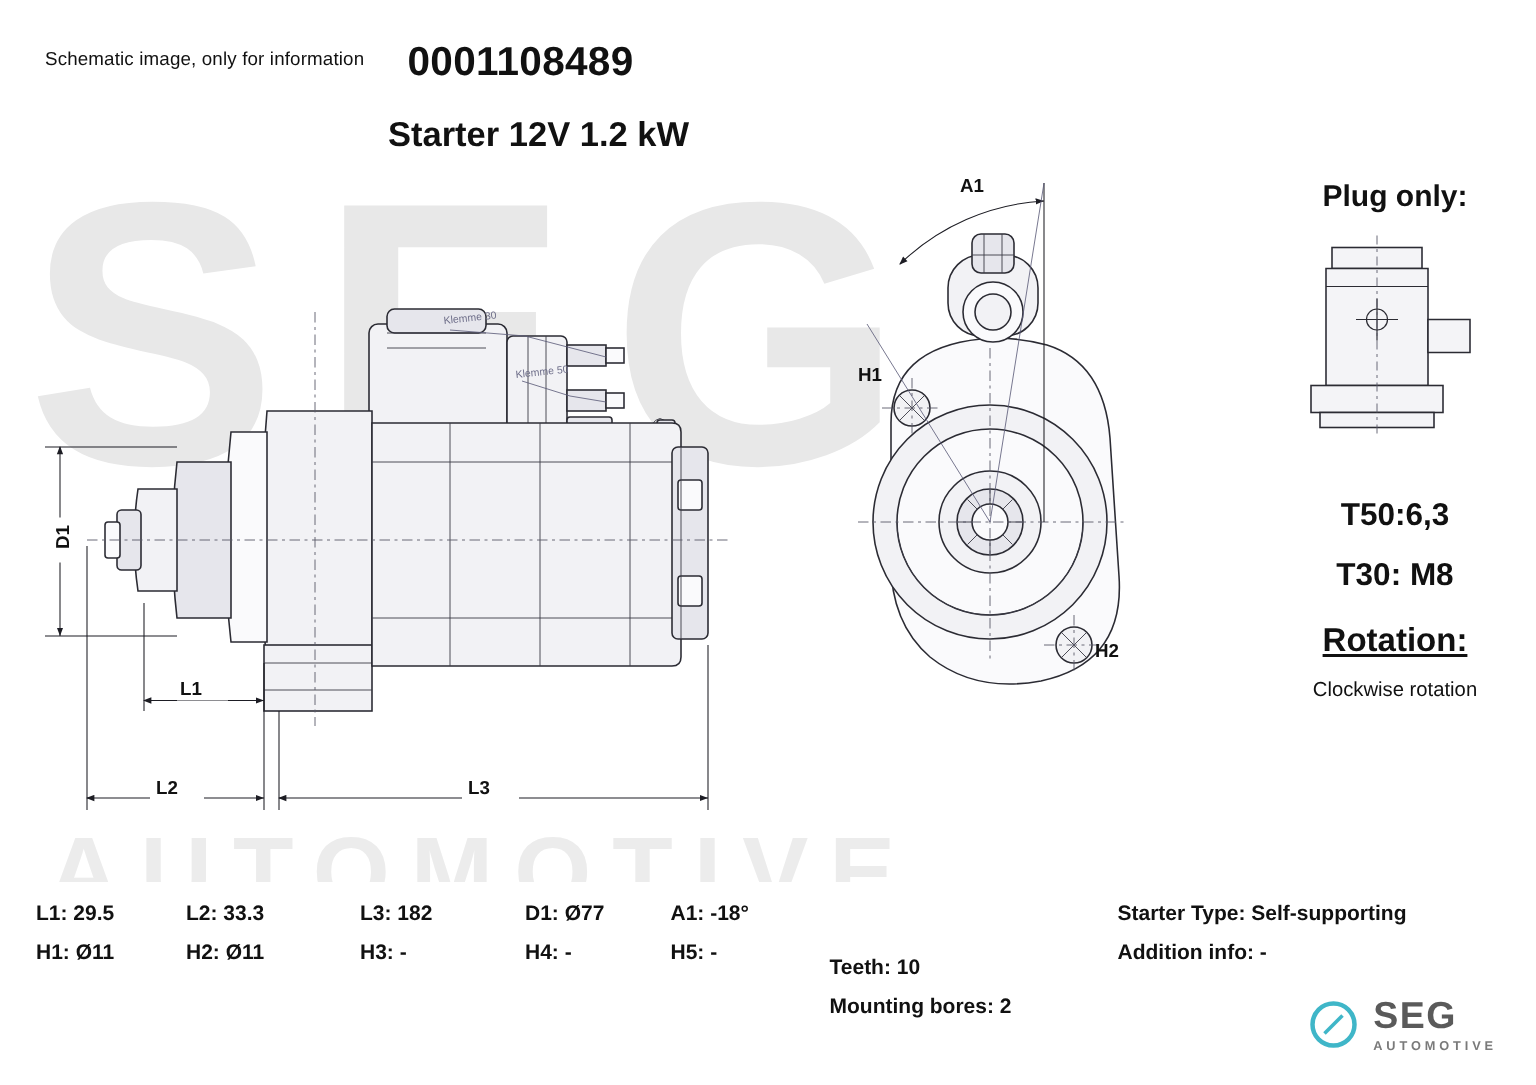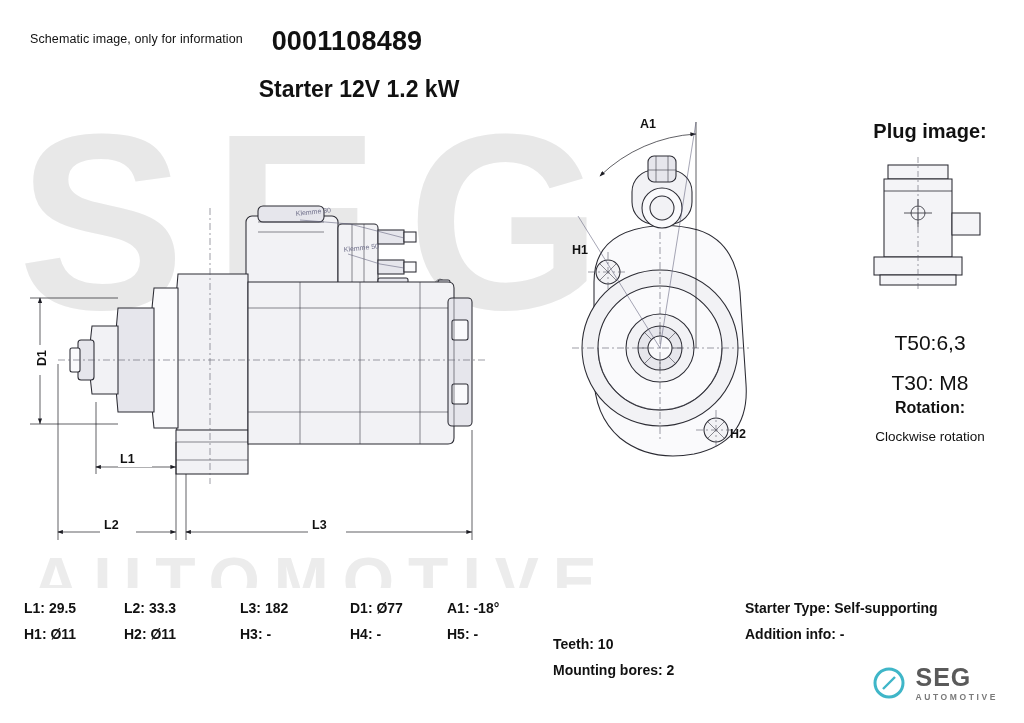--- a/index.html
+++ b/index.html
@@ -52,22 +52,22 @@
   .drawing svg { display:block; }
 
   
   .rightcol {
     position:absolute; left:836px; top:112px; width:188px; height:480px;
     text-align:center;
   }
   .rc-title { font-size:20px; font-weight:bold; margin-top:8px; }
   .rc-sub { font-size:14px; font-weight:bold; margin-top:8px; }
   .plug-svg { margin-top:8px; }
-  .rc-big { font-size:21px; font-weight:normal; margin-top:16px; }
-  .rc-rot { font-size:16px; font-weight:bold; margin-top:4px; }
+  .rc-big { font-size:21px; font-weight:bold; margin-top:16px; }
+  .rc-rot { font-size:22px; font-weight:bold; margin-top:18px;text-decoration:underline; }
   .rc-rotval { font-size:13.5px; font-weight:normal; margin-top:12px; }
 
   
   .specs {
     position:absolute; left:0; top:596px; width:1024px; height:62px;
     font-size:14px; font-weight:bold; color:#111;
   }
   .specrow { position:absolute; left:0; width:1024px; height:26px; }
   .specrow.r1 { top:4px; }
   .specrow.r2 { top:30px; }
@@ -241,21 +241,21 @@
         <path class="dim" d="M140 10 V236"></path>
         <path class="lead" d="M22 104 L104 236"></path>
         <path class="dim" d="M44 64 A 150 150 0 0 1 140 22" marker-start="url(#arS)" marker-end="url(#ar)"></path>
         <text class="lbl-b" x="84" y="16">A1</text>
         <path class="lead" d="M104 236 L140 10"></path>
       </g>
     </svg>
   </div>
 
   <div class="rightcol">
-    <div class="rc-title">Plug image:</div>
+    <div class="rc-title">Plug only:</div>
 
     <div class="plug-svg">
       <svg width="180" height="160" viewBox="0 0 180 160" xmlns="http://www.w3.org/2000/svg">
         <g fill="#f4f4f7" stroke="#2b2b33" stroke-width="1.05">
           <rect x="48" y="14" width="60" height="14"></rect>
           <path d="M44 28 h68 v78 h-68 z"></path>
           <path d="M112 62 h28 v22 h-28 z"></path>
           <rect x="34" y="106" width="88" height="18"></rect>
           <rect x="40" y="124" width="76" height="10"></rect>
         </g>

